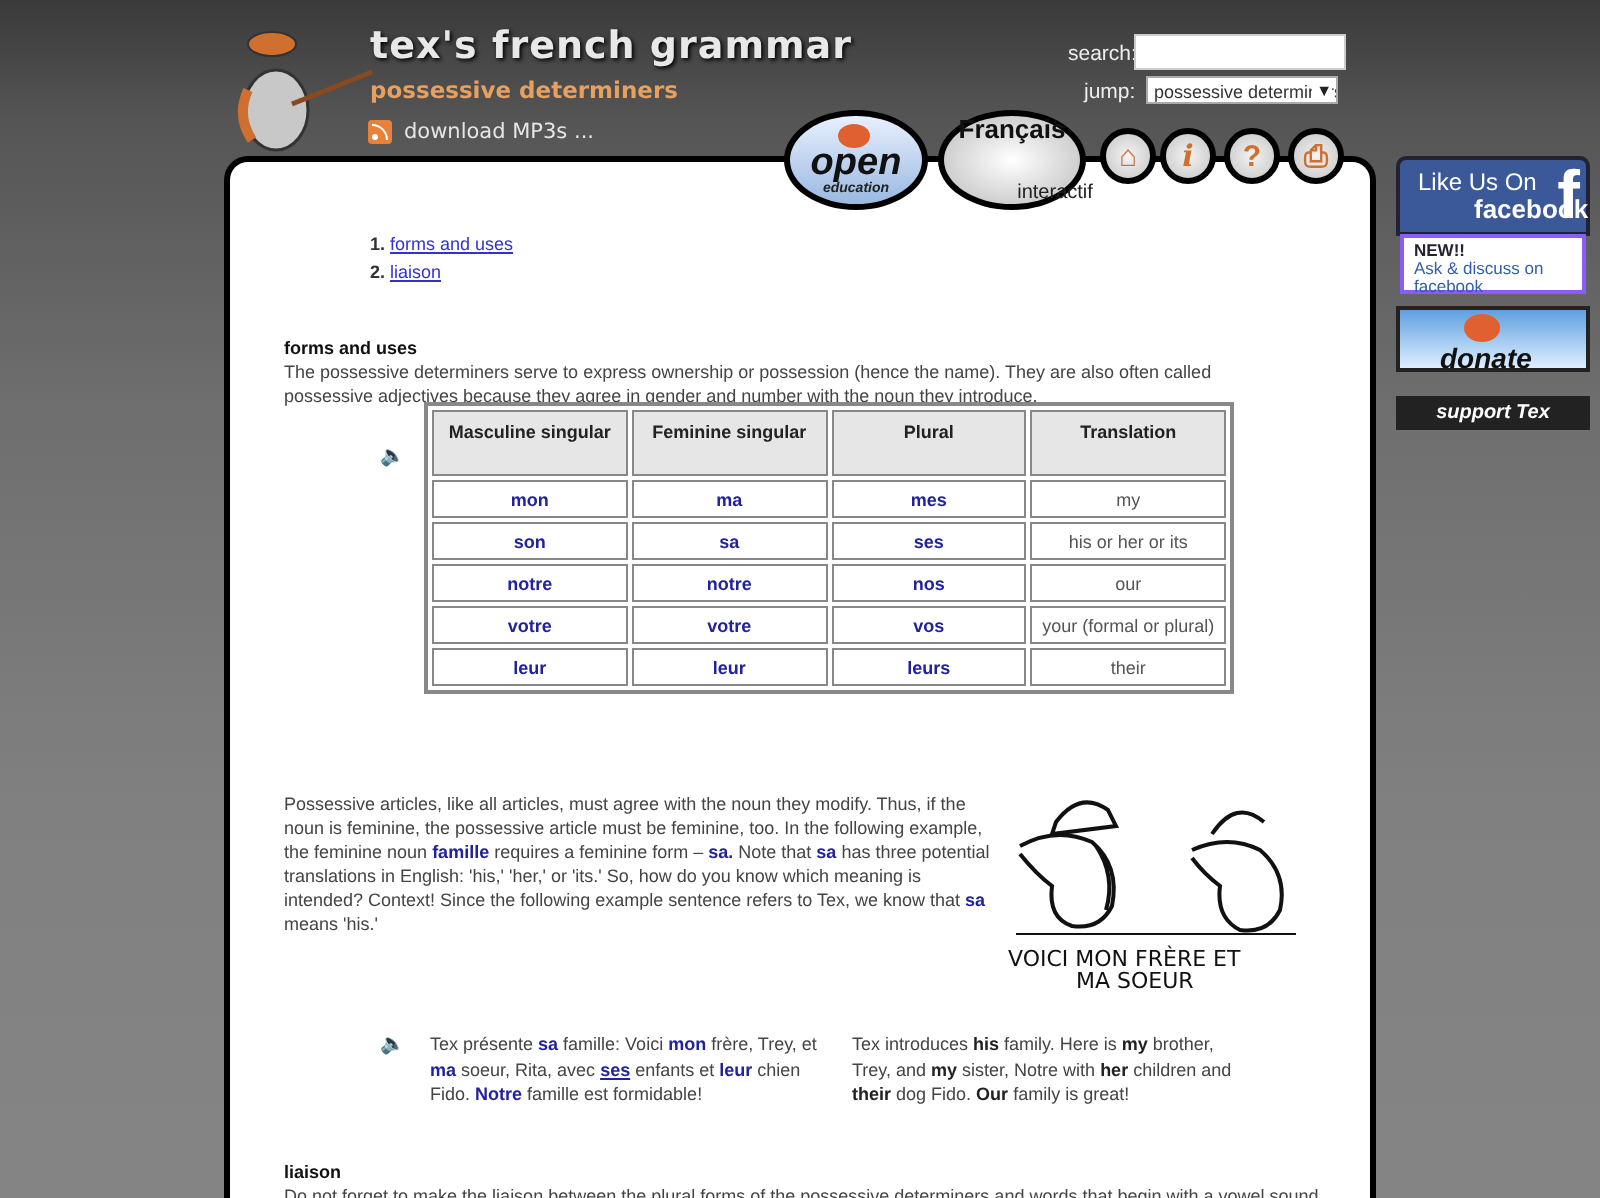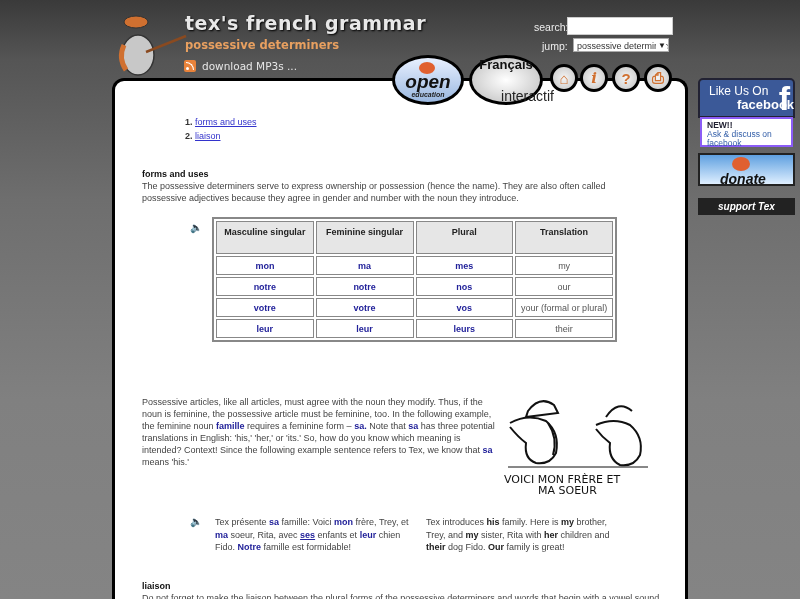--- a/index.html
+++ b/index.html
@@ -24,30 +24,30 @@
     position:absolute; left:112px; top:78px; width:576px; height:540px;
     background:#fff; border:3px solid #000; border-bottom:none; border-radius:12px 12px 0 0; box-sizing:border-box;
   }
   .oval { position:absolute; border:3px solid #000; border-radius:50%; box-sizing:border-box; display:flex; flex-direction:column; align-items:center; justify-content:center; cursor:pointer; }
   .oval-oe { left:392px; top:55px; width:72px; height:50px; background:linear-gradient(#e8f0ff, #9ab8e0); }
   .oval-oe .t1 { font-size:19px; font-weight:bold; font-style:italic; color:#111; line-height:18px; margin-top:10px; }
   .oval-oe .t2 { font-size:7px; font-style:italic; font-weight:bold; color:#222; }
   .oval-oe .dot { position:absolute; top:4px; left:24px; width:16px; height:12px; background:#e06030; border-radius:50%; }
   .oval-fi { left:469px; top:55px; width:74px; height:50px; background:radial-gradient(#fff, #bbb);gap:20px; }
   .oval-fi .t1 { font-size:13px; font-weight:bold; color:#111; line-height:12px; }
-  .oval-fi .t2 { font-size:14px; color:#222; line-height:11px;padding-left:43px; }
+  .oval-fi .t2 { font-size:10px; color:#222; line-height:11px;padding-left:43px; }
   .circ { position:absolute; top:64px; width:28px; height:28px; border:3px solid #000; border-radius:50%; box-sizing:border-box; background:radial-gradient(#f4f4f4, #c4c4c4); color:#d07030; font-weight:bold; font-size:15px; display:flex; align-items:center; justify-content:center; cursor:pointer; }
   .toc { position:absolute; left:183px; top:117px; margin:0; padding:0 0 0 12px; font-size:9px; color:#333; font-weight:bold; }
   .toc li { margin-bottom:4px; }
   .toc a { color:#33c; text-decoration:underline; font-weight:normal; }
   .h { position:absolute; left:142px; font-size:9px; font-weight:bold; color:#111; }
   .p { position:absolute; left:142px; font-size:9px; color:#444; line-height:12px; }
   .b { color:#22229a; font-weight:bold; }
   .speaker { position:absolute; width:12px; height:10px; font-size:10px; color:#d07030; cursor:pointer; }
-  table.det { position:absolute; left:212px; top:217px; width:405px; border:2px solid #888; border-collapse:separate; border-spacing:2px; font-size:9px; }
+  table.det { position:absolute; left:212px; top:201px; width:405px; border:2px solid #888; border-collapse:separate; border-spacing:2px; font-size:9px; }
   table.det td, table.det th { border:1px solid #888; text-align:center; }
   table.det th { background:#e6e6e6; font-weight:bold; color:#222; height:26px; vertical-align:top; padding-top:4px; line-height:12px; }
   table.det td { height:15px; color:#555; }
   table.det td.fr { color:#22229a; font-weight:bold; }
   .cartoon { position:absolute; left:498px; top:393px; width:165px; height:102px; }
   .ex-fr { position:absolute; left:215px; top:516px; width:195px; font-size:9px; color:#444; line-height:12.5px; }
   .ex-en { position:absolute; left:426px; top:516px; width:195px; font-size:9px; color:#444; line-height:12.5px; }
   .ex-en b { color:#222; }
   .fb { position:absolute; left:698px; top:78px; width:97px; height:40px; background:#3b5998; border:2px solid #223; border-radius:5px 5px 0 0; box-sizing:border-box; color:#fff; cursor:pointer; }
   .fb .l1 { position:absolute; left:9px; top:4px; font-size:12px; }
@@ -139,20 +139,26 @@
     <th style="width:25%">Plural</th>
     <th style="width:25%">Translation</th>
   </tr>
   <tr>
         <td class="fr">mon</td>
         <td class="fr">ma</td>
         <td class="fr">mes</td>
         <td>my</td>
       </tr>
   <tr>
+        <td class="fr">son</td>
+        <td class="fr">sa</td>
+        <td class="fr">ses</td>
+        <td>his or her or its</td>
+      </tr>
+  <tr>
         <td class="fr">notre</td>
         <td class="fr">notre</td>
         <td class="fr">nos</td>
         <td>our</td>
       </tr>
   <tr>
         <td class="fr">votre</td>
         <td class="fr">votre</td>
         <td class="fr">vos</td>
         <td>your (formal or plural)</td>
@@ -181,19 +187,19 @@
   </g>
   <text x="6" y="90" font-family="DejaVu Sans, sans-serif" font-size="11" fill="#111">VOICI MON FRÈRE ET</text>
   <text x="40" y="101" font-family="DejaVu Sans, sans-serif" font-size="11" fill="#111">MA SOEUR</text>
 </svg>
 
 <span class="speaker" style="left:190px; top:516px;">🔈</span>
 <div class="ex-fr">
   <span>Tex présente </span><span class="b">sa</span><span> famille: Voici </span><span class="b">mon</span><span> frère, Trey, et </span><span class="b">ma</span><span> soeur, Rita, avec </span><span class="b" style="text-decoration:underline">ses</span><span> enfants et </span><span class="b">leur</span><span> chien Fido. </span><span class="b">Notre</span><span> famille est formidable!</span>
 </div>
 <div class="ex-en">
-  <span>Tex introduces </span><b>his</b><span> family. Here is </span><b>my</b><span> brother, Trey, and </span><b>my</b><span> sister, Rita with </span><b>her</b><span> children and </span><b>their</b><span> dog Fido. </span><b>Our</b><span> family is great!</span>
+  <span>Tex introduces </span><b>his</b><span> family. Here is </span><b>my</b><span> brother, Trey, and </span><b>my</b><span> sister, Notre with </span><b>her</b><span> children and </span><b>their</b><span> dog Fido. </span><b>Our</b><span> family is great!</span>
 </div>
 
 <div class="h" style="top:581px">liaison</div>
 <div class="p" style="top:592px; width:520px; white-space:nowrap; overflow:hidden;">
   <span>Do not forget to make the liaison between the plural forms of the possessive determiners and words that begin with a vowel sound. </span>
 </div>
 
 </body></html>

